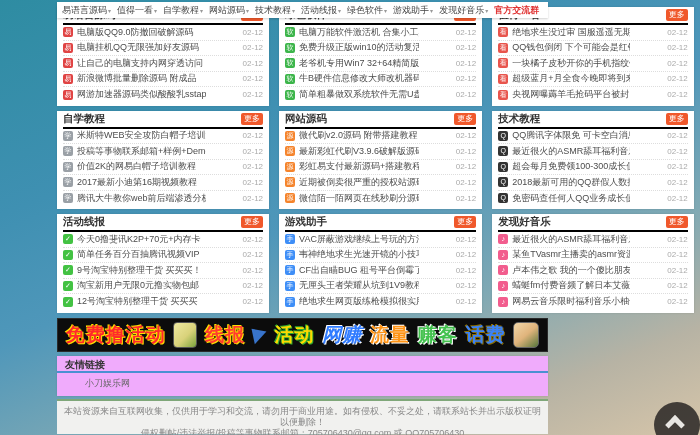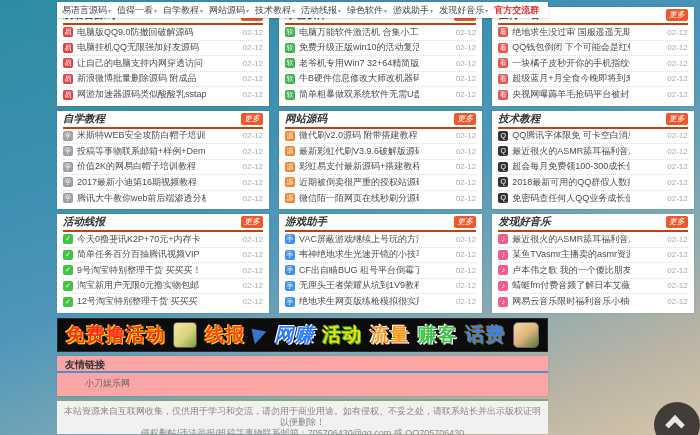--- a/index.html
+++ b/index.html
@@ -23,22 +23,21 @@
   .nav-item.accent { font-weight:bold;justify-content:flex-end; }
 
   
   .sections {
     position:relative; z-index:1; margin-top:-11px;
     display:grid; grid-template-columns:repeat(3,1fr); gap:5px 10px;
   }
   .box { background:#fff; box-shadow:0 0 2px rgba(0,0,0,.12); padding:0 6px 3px; }
   .box-header {
     height:18px; display:flex; align-items:center; justify-content:space-between;
-    border-bottom:2px solid #c2410c;
-    font-style:italic;
+    border-bottom:2px solid #000000;
   }
   .box-title { font-size:10.5px; font-weight:bold; color:#333; }
   .more {
     background:#f0582b; color:#fff; font-size:8px; line-height:10px;
     padding:1px 3px; border-radius:2px; text-decoration:none; cursor:pointer;
   }
   .items { list-style:none; }
   .item {
     display:flex; align-items:center; gap:4px; height:15.5px;
     border-bottom:1px dotted #ddd; font-size:9px; cursor:pointer;
@@ -63,21 +62,21 @@
   .bword { font-size:19px; font-weight:bold; letter-spacing:1px; line-height:32px; white-space:nowrap; }
   .bword.italic { font-style:italic; }
   .bicon { display:inline-block; }
   .fist-icon { width:24px; height:26px; border-radius:4px;
     background:linear-gradient(135deg,#efe9a0 0%,#d9d27a 55%,#7aa33c 100%); border:1px solid #555; }
   .paper-plane-icon { width:0; height:0; border-left:14px solid #3d7fe0; border-top:6px solid transparent; border-bottom:10px solid transparent; transform:rotate(-12deg); opacity:.9; }
   .hand-icon { width:26px; height:26px; border-radius:5px;
     background:linear-gradient(140deg,#f2d7a8 0%,#e0b47c 50%,#56763a 100%); border:1px solid #666; }
 
   
-  .friends { margin-top:4px; background:#fca5a5; box-shadow:0 0 2px rgba(0,0,0,.12); }
+  .friends { margin-top:4px; background:#f0abfc; box-shadow:0 0 2px rgba(0,0,0,.12); }
   .friends-header {
     height:17px; line-height:17px; padding:0 8px;
     font-size:10px; font-weight:bold; color:#333;
     border-bottom:2px solid #4a90d2;
   }
   .friends-body { padding:4px 0 6px 28px; font-size:9px; }
   .friend-link { color:#666; text-decoration:none; cursor:pointer; }
 
   
   .footer {
@@ -495,22 +494,22 @@
   </li>
 </ul>
   </section>
 </div>
 
   <div class="banner">
       <span class="bword" style="color: rgb(255, 42, 42); text-shadow: rgb(255, 225, 0) 1px 1px 0px, rgb(255, 225, 0) -1px -1px 0px;">免费撸活动</span>
       <span class="bicon fist-icon"></span>
       <span class="bword" style="color: rgb(255, 59, 47); text-shadow: rgb(255, 225, 0) 1px 1px 0px, rgb(255, 225, 0) -1px -1px 0px;">线报</span>
       <span class="bicon paper-plane-icon"></span>
+      <span class="bword" style="color: rgb(255, 217, 0); text-shadow: rgb(47, 170, 47) 1px 1px 0px, rgb(47, 170, 47) -1px -1px 0px;">活动</span>
       <span class="bword italic" style="color: rgb(47, 123, 255); text-shadow: rgb(255, 255, 255) 1px 1px 0px, rgb(255, 255, 255) -1px -1px 0px;">网赚</span>
-      <span class="bword" style="color: rgb(255, 217, 0); text-shadow: rgb(47, 170, 47) 1px 1px 0px, rgb(47, 170, 47) -1px -1px 0px;">活动</span>
       <span class="bword" style="color: rgb(255, 148, 22); text-shadow: rgb(255, 255, 255) 1px 1px 0px, rgb(255, 255, 255) -1px -1px 0px;">流量</span>
       <span class="bword" style="color: rgb(68, 194, 79); text-shadow: rgb(255, 255, 255) 1px 1px 0px, rgb(255, 255, 255) -1px -1px 0px;">赚客</span>
       <span class="bword" style="color: #3b82f6; text-shadow: rgb(138, 109, 0) 1px 1px 0px, rgb(138, 109, 0) -1px -1px 0px;">话费</span>
       <span class="bicon hand-icon"></span>
     </div>
 
   <div class="friends">
     <div class="friends-header">友情链接</div>
     <div class="friends-body">
       <a class="friend-link">小刀娱乐网</a>

